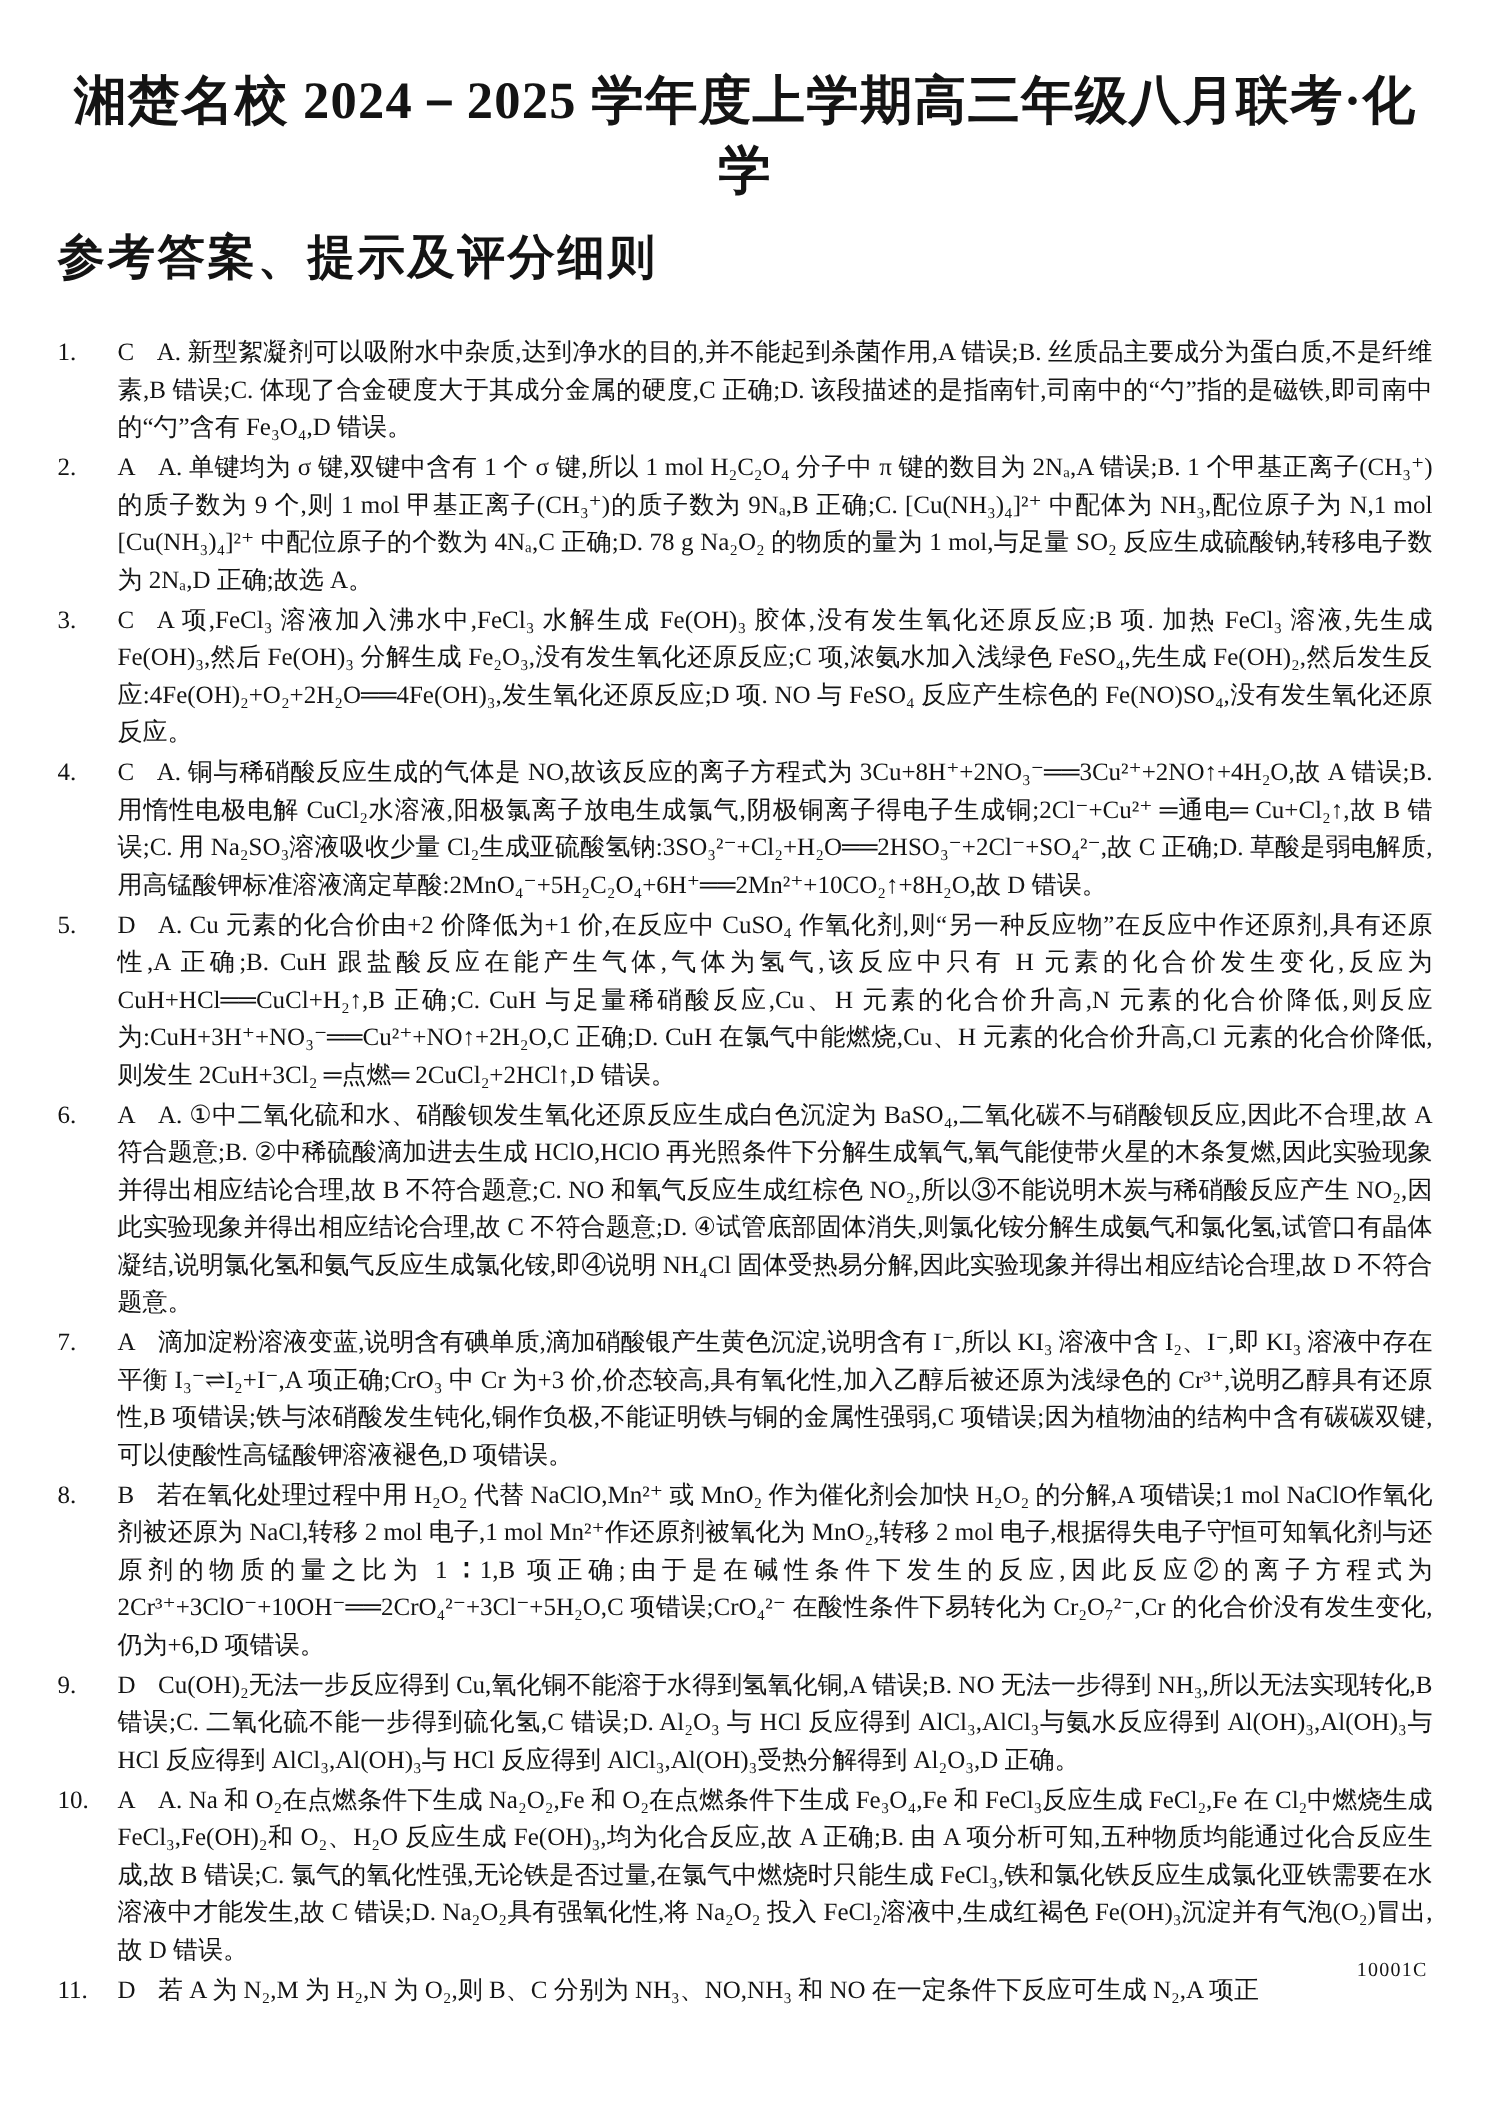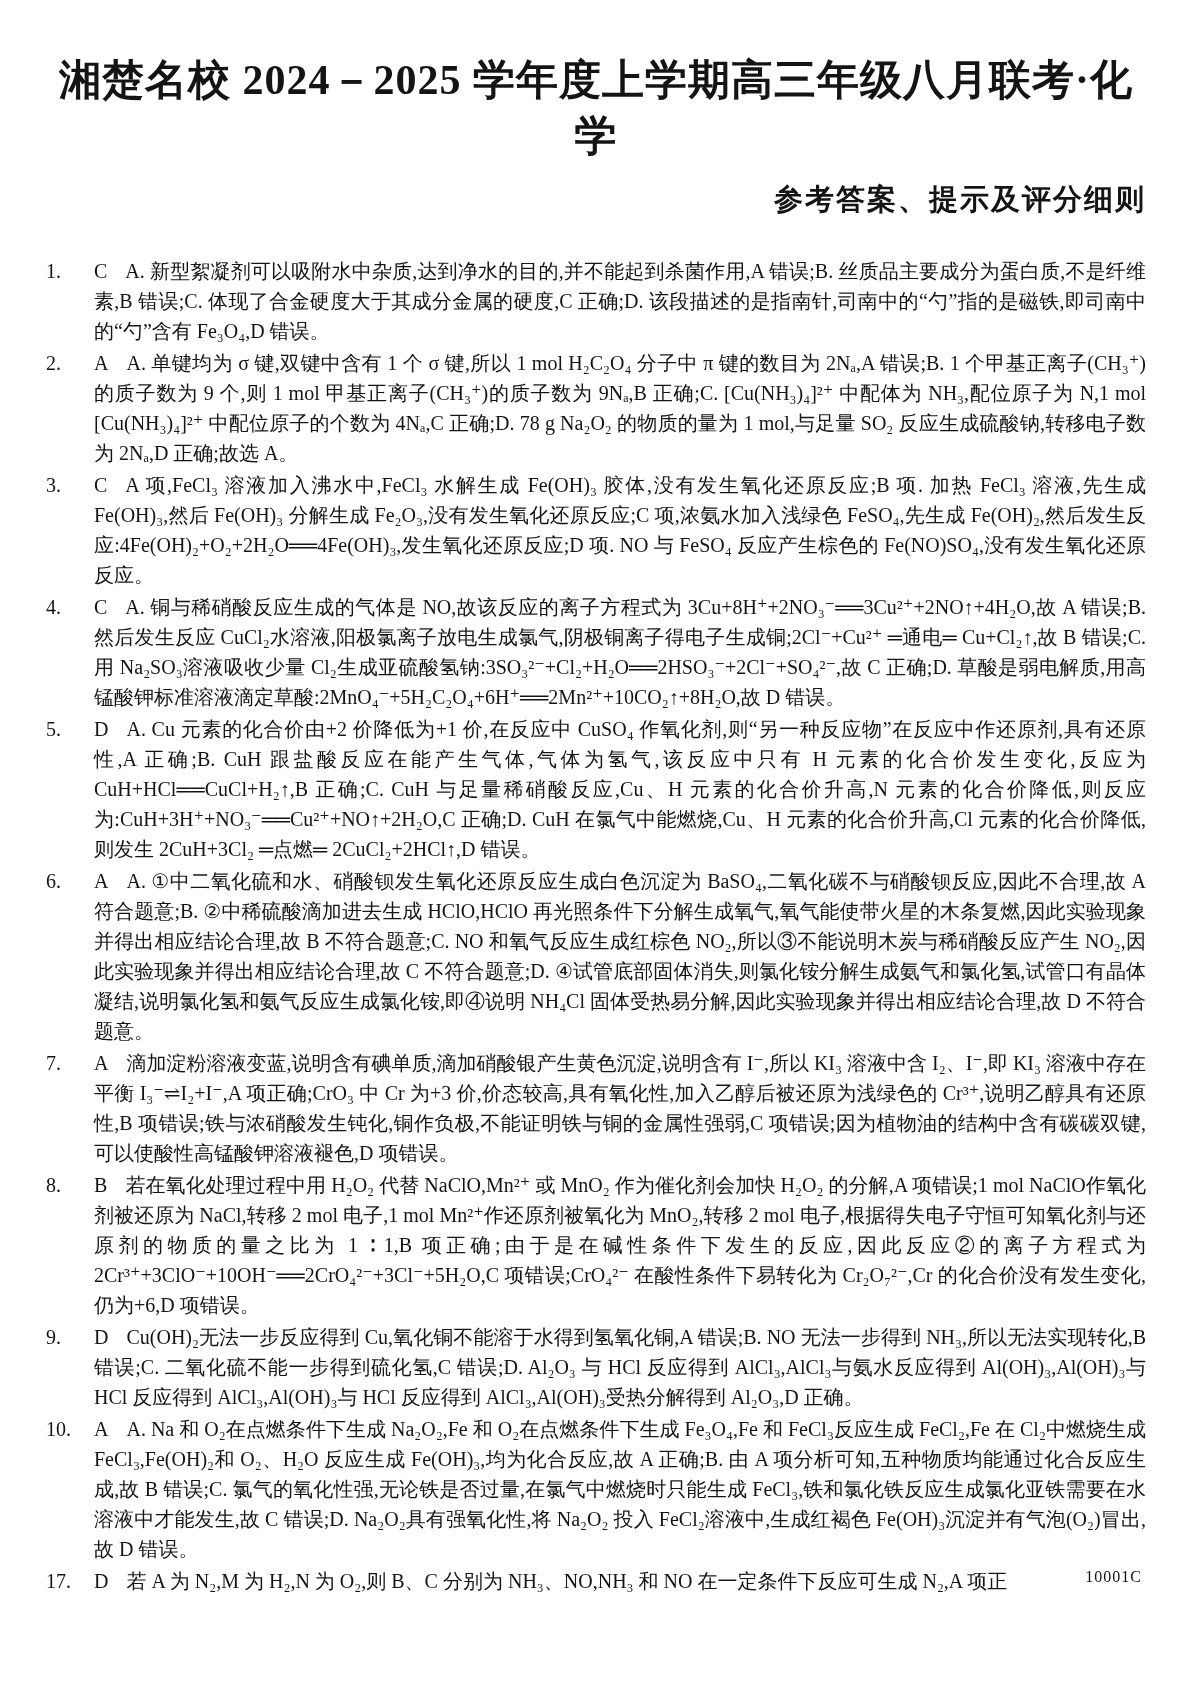--- a/index.html
+++ b/index.html
@@ -8,21 +8,21 @@
     background:#ffffff;color:#141414;
     font-family:"Liberation Serif","DejaVu Serif",serif;
     position:relative;overflow:hidden;
   }
   .page{position:absolute;inset:0;padding:30px 54px 0 46px;box-sizing:border-box;}
   .title{
     text-align:center;font-weight:bold;font-size:42px;
     margin:22px 0 0;letter-spacing:1px;
   }
   .subtitle{
-    text-align:right;font-weight:bold;font-size:29px;
+    text-align:left;font-weight:bold;font-size:38px;
     margin:16px 0 0;letter-spacing:2px;
   }
   .answers{margin-top:36px;}
   .answer{
     margin:0 0 2px 0;
     padding-left:48px;text-indent:-48px;
     font-size:20px;line-height:30px;
     text-align:justify;text-justify:inter-ideograph;
   }
   .answer .num{display:inline-block;width:48px;text-indent:0;}
@@ -43,33 +43,33 @@
   <h1 class="title">湘楚名校 2024－2025 学年度上学期高三年级八月联考·化学</h1>
   <h2 class="subtitle">参考答案、提示及评分细则</h2>
 
   <div class="answers" id="answers">
   <p class="answer"><span class="num">1.</span><span class="letter">C</span><span class="text">A. 新型絮凝剂可以吸附水中杂质,达到净水的目的,并不能起到杀菌作用,A 错误;B. 丝质品主要成分为蛋白质,不是纤维素,B 错误;C. 体现了合金硬度大于其成分金属的硬度,C 正确;D. 该段描述的是指南针,司南中的“勺”指的是磁铁,即司南中的“勺”含有 Fe₃O₄,D 错误。</span></p>
 
   <p class="answer"><span class="num">2.</span><span class="letter">A</span><span class="text">A. 单键均为 σ 键,双键中含有 1 个 σ 键,所以 1 mol H₂C₂O₄ 分子中 π 键的数目为 2Nₐ,A 错误;B. 1 个甲基正离子(CH₃⁺)的质子数为 9 个,则 1 mol 甲基正离子(CH₃⁺)的质子数为 9Nₐ,B 正确;C. [Cu(NH₃)₄]²⁺ 中配体为 NH₃,配位原子为 N,1 mol [Cu(NH₃)₄]²⁺ 中配位原子的个数为 4Nₐ,C 正确;D. 78 g Na₂O₂ 的物质的量为 1 mol,与足量 SO₂ 反应生成硫酸钠,转移电子数为 2Nₐ,D 正确;故选 A。</span></p>
 
   <p class="answer"><span class="num">3.</span><span class="letter">C</span><span class="text">A 项,FeCl₃ 溶液加入沸水中,FeCl₃ 水解生成 Fe(OH)₃ 胶体,没有发生氧化还原反应;B 项. 加热 FeCl₃ 溶液,先生成 Fe(OH)₃,然后 Fe(OH)₃ 分解生成 Fe₂O₃,没有发生氧化还原反应;C 项,浓氨水加入浅绿色 FeSO₄,先生成 Fe(OH)₂,然后发生反应:4Fe(OH)₂+O₂+2H₂O══4Fe(OH)₃,发生氧化还原反应;D 项. NO 与 FeSO₄ 反应产生棕色的 Fe(NO)SO₄,没有发生氧化还原反应。</span></p>
 
-  <p class="answer"><span class="num">4.</span><span class="letter">C</span><span class="text">A. 铜与稀硝酸反应生成的气体是 NO,故该反应的离子方程式为 3Cu+8H⁺+2NO₃⁻══3Cu²⁺+2NO↑+4H₂O,故 A 错误;B. 然后发生反应 CuCl₂水溶液,阳极氯离子放电生成氯气,阴极铜离子得电子生成铜;2Cl⁻+Cu²⁺ ═通电═ Cu+Cl₂↑,故 B 错误;C. 用 Na₂SO₃溶液吸收少量 Cl₂生成亚硫酸氢钠:3SO₃²⁻+Cl₂+H₂O══2HSO₃⁻+2Cl⁻+SO₄²⁻,故 C 正确;D. 草酸是弱电解质,用高锰酸钾标准溶液滴定草酸:2MnO₄⁻+5H₂C₂O₄+6H⁺══2Mn²⁺+10CO₂↑+8H₂O,故 D 错误。</span></p>
+  <p class="answer"><span class="num">4.</span><span class="letter">C</span><span class="text">A. 铜与稀硝酸反应生成的气体是 NO,故该反应的离子方程式为 3Cu+8H⁺+2NO₃⁻══3Cu²⁺+2NO↑+4H₂O,故 A 错误;B. 用惰性电极电解 CuCl₂水溶液,阳极氯离子放电生成氯气,阴极铜离子得电子生成铜;2Cl⁻+Cu²⁺ ═通电═ Cu+Cl₂↑,故 B 错误;C. 用 Na₂SO₃溶液吸收少量 Cl₂生成亚硫酸氢钠:3SO₃²⁻+Cl₂+H₂O══2HSO₃⁻+2Cl⁻+SO₄²⁻,故 C 正确;D. 草酸是弱电解质,用高锰酸钾标准溶液滴定草酸:2MnO₄⁻+5H₂C₂O₄+6H⁺══2Mn²⁺+10CO₂↑+8H₂O,故 D 错误。</span></p>
 
   <p class="answer"><span class="num">5.</span><span class="letter">D</span><span class="text">A. Cu 元素的化合价由+2 价降低为+1 价,在反应中 CuSO₄ 作氧化剂,则“另一种反应物”在反应中作还原剂,具有还原性,A 正确;B. CuH 跟盐酸反应在能产生气体,气体为氢气,该反应中只有 H 元素的化合价发生变化,反应为 CuH+HCl══CuCl+H₂↑,B 正确;C. CuH 与足量稀硝酸反应,Cu、H 元素的化合价升高,N 元素的化合价降低,则反应为:CuH+3H⁺+NO₃⁻══Cu²⁺+NO↑+2H₂O,C 正确;D. CuH 在氯气中能燃烧,Cu、H 元素的化合价升高,Cl 元素的化合价降低,则发生 2CuH+3Cl₂ ═点燃═ 2CuCl₂+2HCl↑,D 错误。</span></p>
 
   <p class="answer"><span class="num">6.</span><span class="letter">A</span><span class="text">A. ①中二氧化硫和水、硝酸钡发生氧化还原反应生成白色沉淀为 BaSO₄,二氧化碳不与硝酸钡反应,因此不合理,故 A 符合题意;B. ②中稀硫酸滴加进去生成 HClO,HClO 再光照条件下分解生成氧气,氧气能使带火星的木条复燃,因此实验现象并得出相应结论合理,故 B 不符合题意;C. NO 和氧气反应生成红棕色 NO₂,所以③不能说明木炭与稀硝酸反应产生 NO₂,因此实验现象并得出相应结论合理,故 C 不符合题意;D. ④试管底部固体消失,则氯化铵分解生成氨气和氯化氢,试管口有晶体凝结,说明氯化氢和氨气反应生成氯化铵,即④说明 NH₄Cl 固体受热易分解,因此实验现象并得出相应结论合理,故 D 不符合题意。</span></p>
 
   <p class="answer"><span class="num">7.</span><span class="letter">A</span><span class="text">滴加淀粉溶液变蓝,说明含有碘单质,滴加硝酸银产生黄色沉淀,说明含有 I⁻,所以 KI₃ 溶液中含 I₂、I⁻,即 KI₃ 溶液中存在平衡 I₃⁻⇌I₂+I⁻,A 项正确;CrO₃ 中 Cr 为+3 价,价态较高,具有氧化性,加入乙醇后被还原为浅绿色的 Cr³⁺,说明乙醇具有还原性,B 项错误;铁与浓硝酸发生钝化,铜作负极,不能证明铁与铜的金属性强弱,C 项错误;因为植物油的结构中含有碳碳双键,可以使酸性高锰酸钾溶液褪色,D 项错误。</span></p>
 
   <p class="answer"><span class="num">8.</span><span class="letter">B</span><span class="text">若在氧化处理过程中用 H₂O₂ 代替 NaClO,Mn²⁺ 或 MnO₂ 作为催化剂会加快 H₂O₂ 的分解,A 项错误;1 mol NaClO作氧化剂被还原为 NaCl,转移 2 mol 电子,1 mol Mn²⁺作还原剂被氧化为 MnO₂,转移 2 mol 电子,根据得失电子守恒可知氧化剂与还原剂的物质的量之比为 1 ∶ 1,B 项正确;由于是在碱性条件下发生的反应,因此反应②的离子方程式为 2Cr³⁺+3ClO⁻+10OH⁻══2CrO₄²⁻+3Cl⁻+5H₂O,C 项错误;CrO₄²⁻ 在酸性条件下易转化为 Cr₂O₇²⁻,Cr 的化合价没有发生变化,仍为+6,D 项错误。</span></p>
 
   <p class="answer"><span class="num">9.</span><span class="letter">D</span><span class="text">Cu(OH)₂无法一步反应得到 Cu,氧化铜不能溶于水得到氢氧化铜,A 错误;B. NO 无法一步得到 NH₃,所以无法实现转化,B 错误;C. 二氧化硫不能一步得到硫化氢,C 错误;D. Al₂O₃ 与 HCl 反应得到 AlCl₃,AlCl₃与氨水反应得到 Al(OH)₃,Al(OH)₃与 HCl 反应得到 AlCl₃,Al(OH)₃与 HCl 反应得到 AlCl₃,Al(OH)₃受热分解得到 Al₂O₃,D 正确。</span></p>
 
   <p class="answer"><span class="num">10.</span><span class="letter">A</span><span class="text">A. Na 和 O₂在点燃条件下生成 Na₂O₂,Fe 和 O₂在点燃条件下生成 Fe₃O₄,Fe 和 FeCl₃反应生成 FeCl₂,Fe 在 Cl₂中燃烧生成 FeCl₃,Fe(OH)₂和 O₂、H₂O 反应生成 Fe(OH)₃,均为化合反应,故 A 正确;B. 由 A 项分析可知,五种物质均能通过化合反应生成,故 B 错误;C. 氯气的氧化性强,无论铁是否过量,在氯气中燃烧时只能生成 FeCl₃,铁和氯化铁反应生成氯化亚铁需要在水溶液中才能发生,故 C 错误;D. Na₂O₂具有强氧化性,将 Na₂O₂ 投入 FeCl₂溶液中,生成红褐色 Fe(OH)₃沉淀并有气泡(O₂)冒出,故 D 错误。</span></p>
 
-  <p class="answer"><span class="num">17.</span><span class="letter">D</span><span class="text">若 A 为 N₂,M 为 H₂,N 为 O₂,则 B、C 分别为 NH₃、NO,NH₃ 和 NO 在一定条件下反应可生成 N₂,A 项正</span></p>
+  <p class="answer"><span class="num">11.</span><span class="letter">D</span><span class="text">若 A 为 N₂,M 为 H₂,N 为 O₂,则 B、C 分别为 NH₃、NO,NH₃ 和 NO 在一定条件下反应可生成 N₂,A 项正</span></p>
 </div>
 
   <div class="footer">
     <span class="footer-code">10001C</span>
   </div>
 </div>
 
 </body></html>

